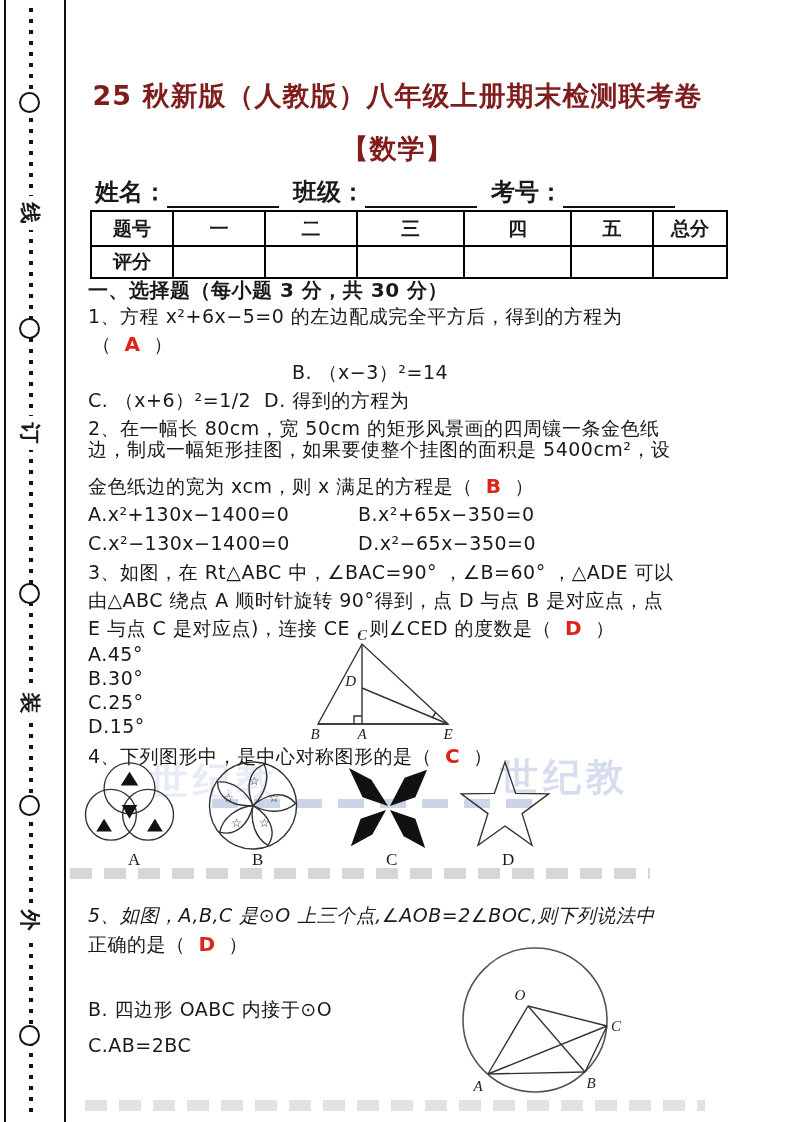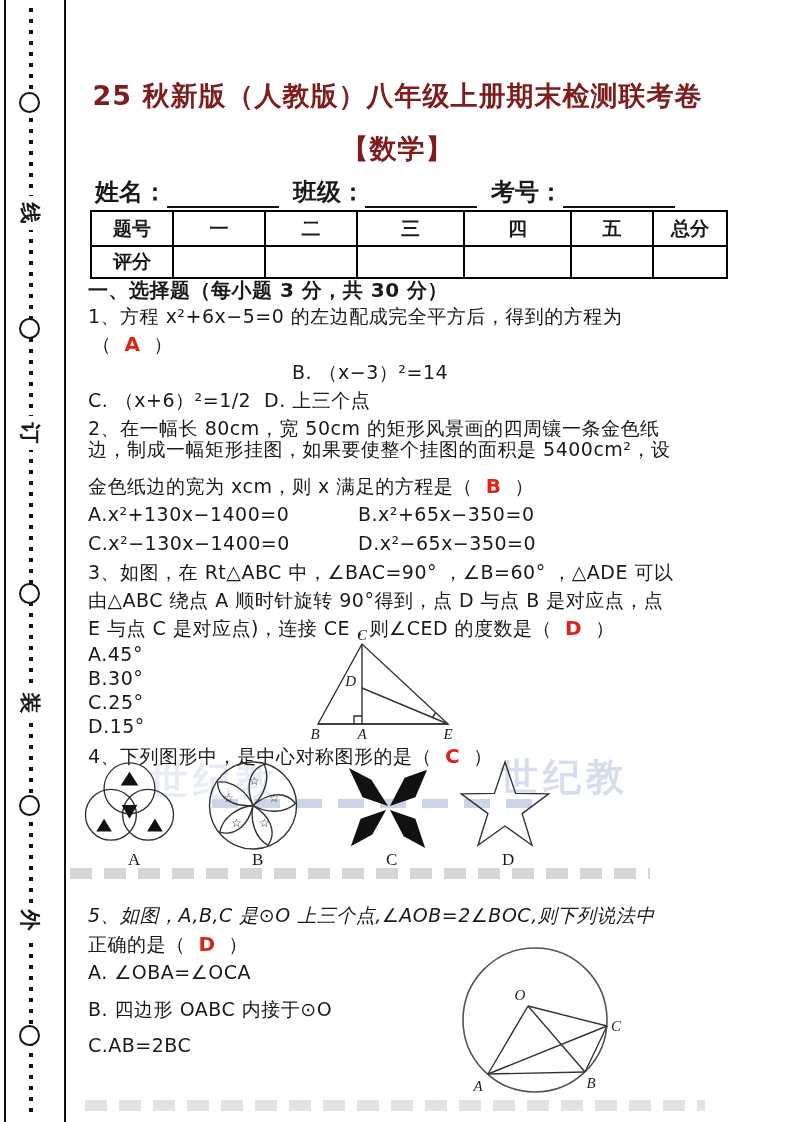--- a/index.html
+++ b/index.html
@@ -101,21 +101,21 @@
     </table>
 
   <div class="t bold" style="left:88px;top:277px;font-size:20px;">一、选择题（每小题 3 分，共 30 分）</div>
 
   <div class="t" style="left:88px;top:304px;">1、方程 x²+6x−5=0 的左边配成完全平方后，得到的方程为</div>
   <div class="t" style="left:92px;top:332px;">
     <span>（</span><span class="ans">A</span><span>）</span>
   </div>
   <div class="t" style="left:292px;top:360px;">B. （x−3）²=14</div>
   <div class="t" style="left:88px;top:388px;">C. （x+6）²=1/2</div>
-  <div class="t" style="left:264px;top:388px;">D. 上三个点</div>
+  <div class="t" style="left:264px;top:388px;">D. 得到的方程为</div>
 
   <div class="t" style="left:88px;top:416px;">2、在一幅长 80cm，宽 50cm 的矩形风景画的四周镶一条金色纸</div>
   <div class="t" style="left:88px;top:437px;">边，制成一幅矩形挂图，如果要使整个挂图的面积是 5400cm²，设</div>
   <div class="t" style="left:88px;top:474px;">
     <span>金色纸边的宽为 xcm，则 x 满足的方程是（</span><span class="ans">B</span><span>）</span>
   </div>
   <div class="t" style="left:88px;top:503px;">A.x²+130x−1400=0</div>
   <div class="t" style="left:358px;top:503px;">B.x²+65x−350=0</div>
   <div class="t" style="left:88px;top:532px;">C.x²−130x−1400=0</div>
   <div class="t" style="left:358px;top:532px;">D.x²−65x−350=0</div>
@@ -187,21 +187,20 @@
 
   <div class="t figlabel" style="left:128px;top:850px;">A</div>
   <div class="t figlabel" style="left:252px;top:850px;">B</div>
   <div class="t figlabel" style="left:386px;top:850px;">C</div>
   <div class="t figlabel" style="left:502px;top:850px;">D</div>
 
   <div class="t" style="left:88px;top:903px;font-style:italic;">5、如图，A,B,C 是⊙O 上三个点,∠AOB=2∠BOC,则下列说法中</div>
   <div class="t" style="left:88px;top:932px;">
     <span>正确的是（</span><span class="ans">D</span><span>）</span>
   </div>
-  <div class="t" style="left:88px;top:961px;">A. ∠OBA=∠OCA</div>
   <div class="t" style="left:88px;top:997px;">B. 四边形 OABC 内接于⊙O</div>
   <div class="t" style="left:88px;top:1034px;">C.AB=2BC</div>
 
   <svg style="left:430px;top:938px;" width="225" height="170" viewBox="0 0 225 170">
     <circle cx="105" cy="82" r="72" style="fill:none;stroke:#555;stroke-width:1.6;"></circle>
     <path class="stroke" d="M98,68 L58,136"></path>
     <path class="stroke" d="M98,68 L155,134"></path>
     <path class="stroke" d="M98,68 L177,88"></path>
     <path class="stroke" d="M58,136 L155,134"></path>
     <path class="stroke" d="M58,136 L177,88"></path>

